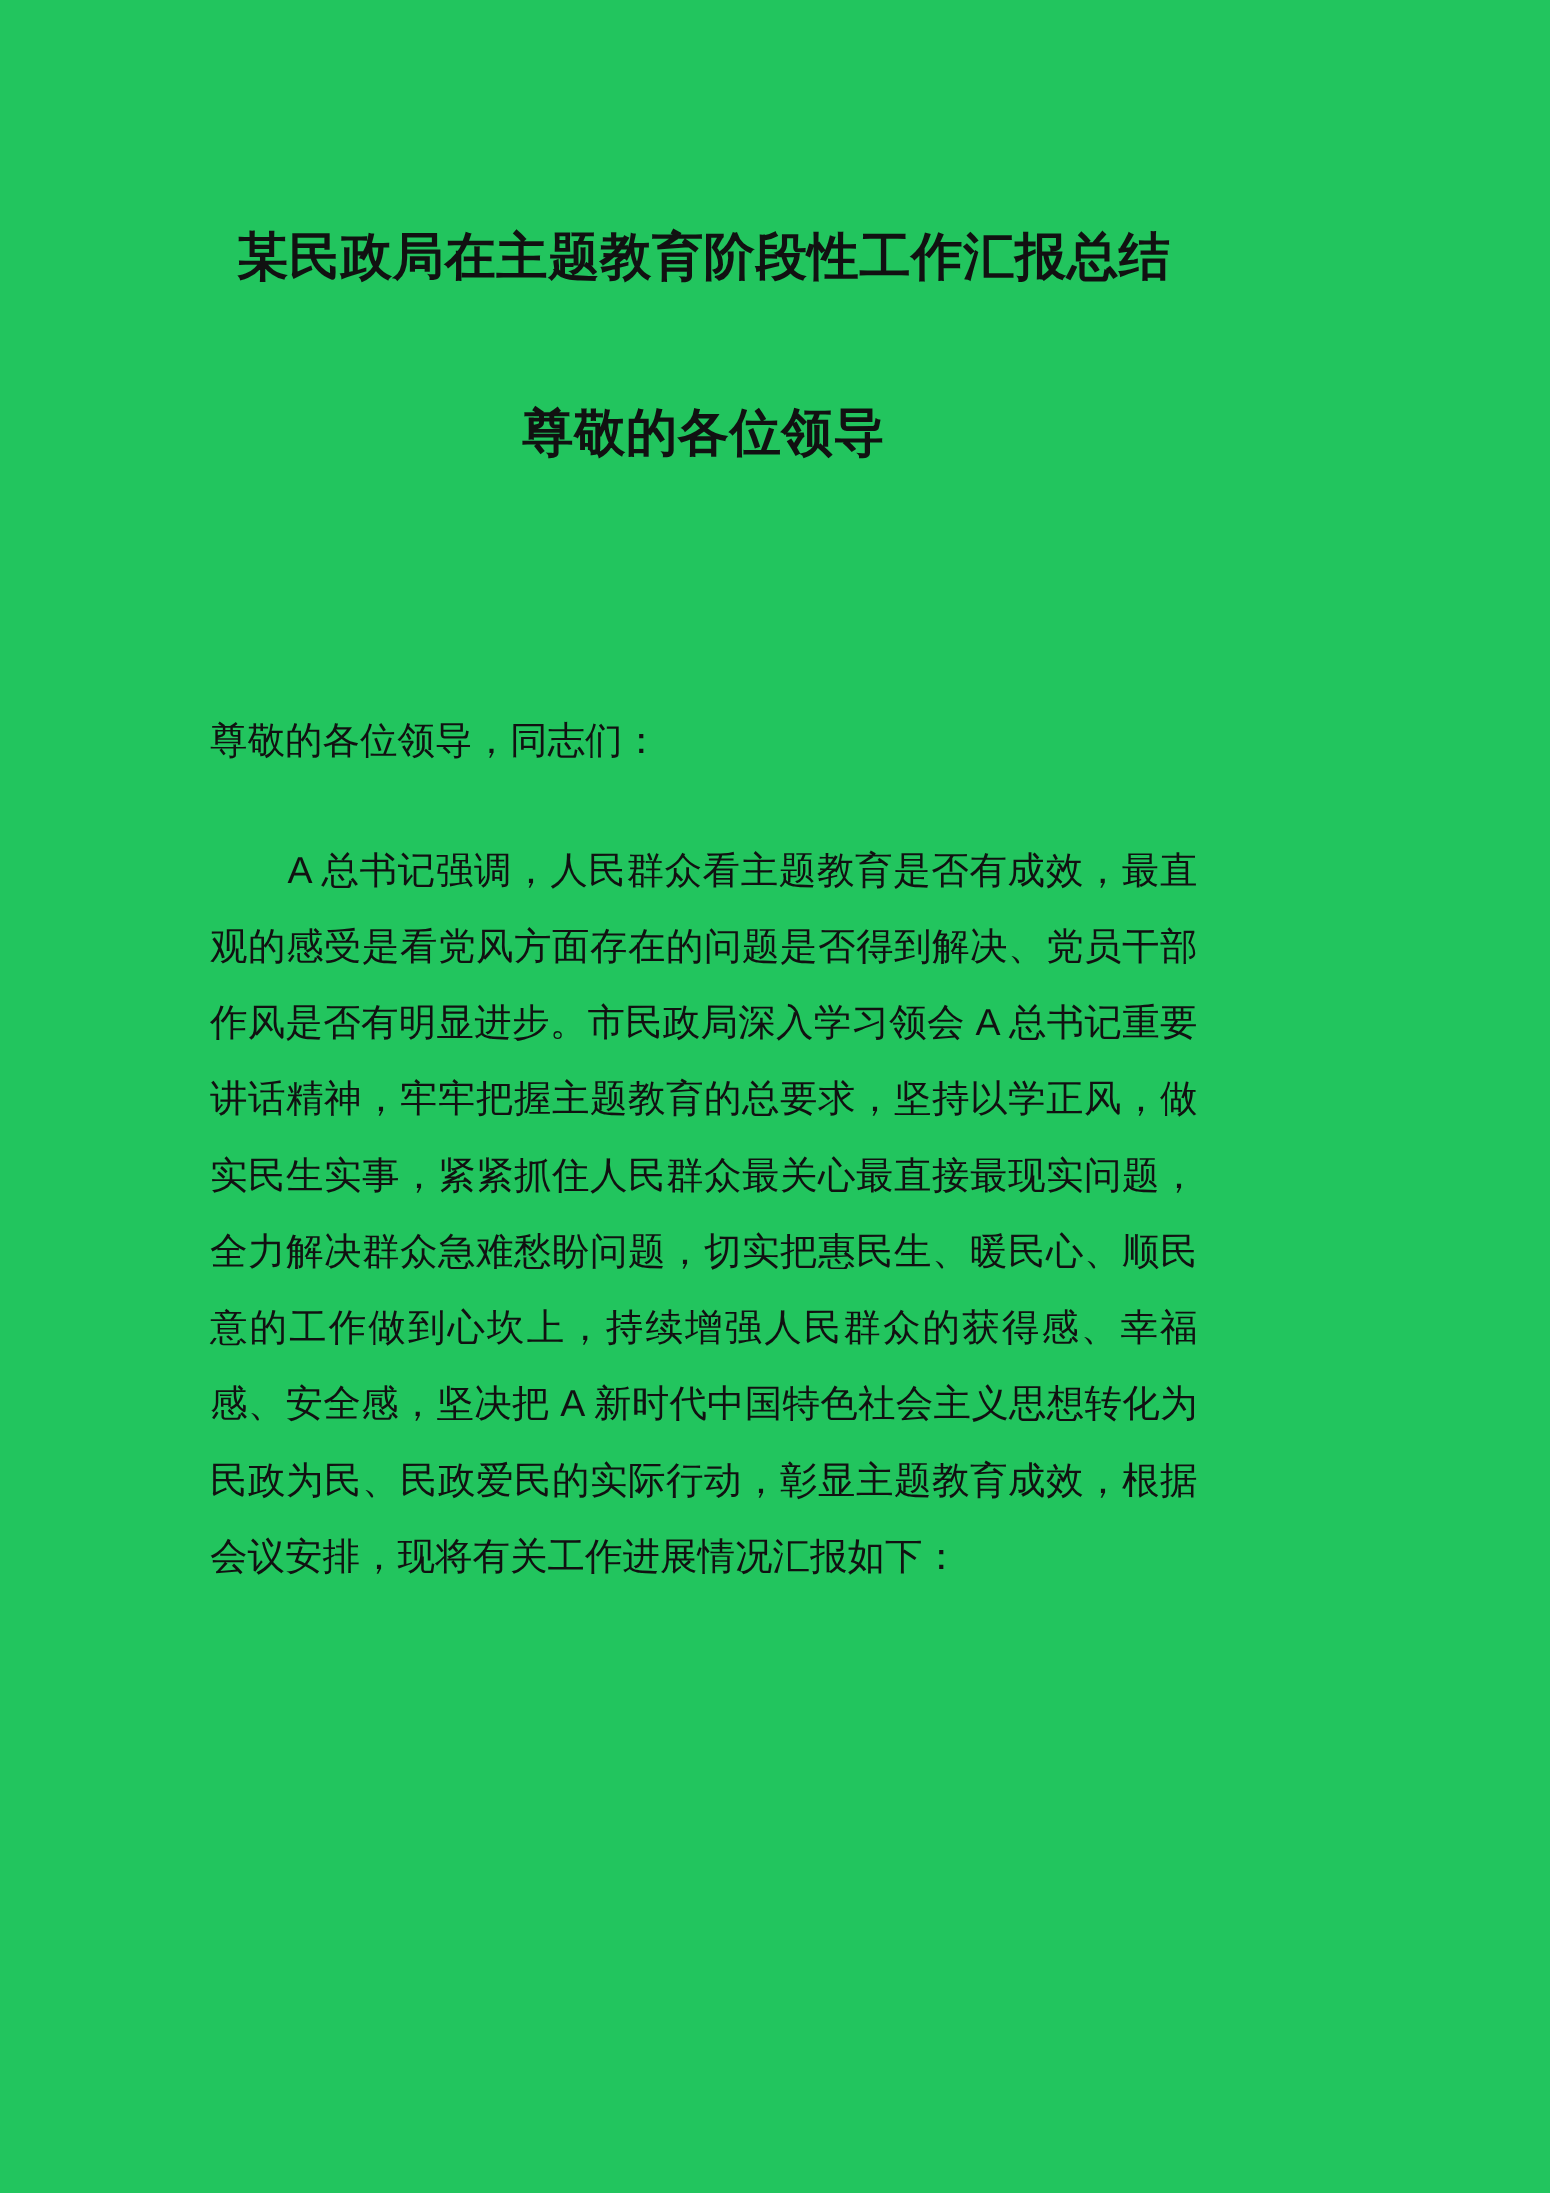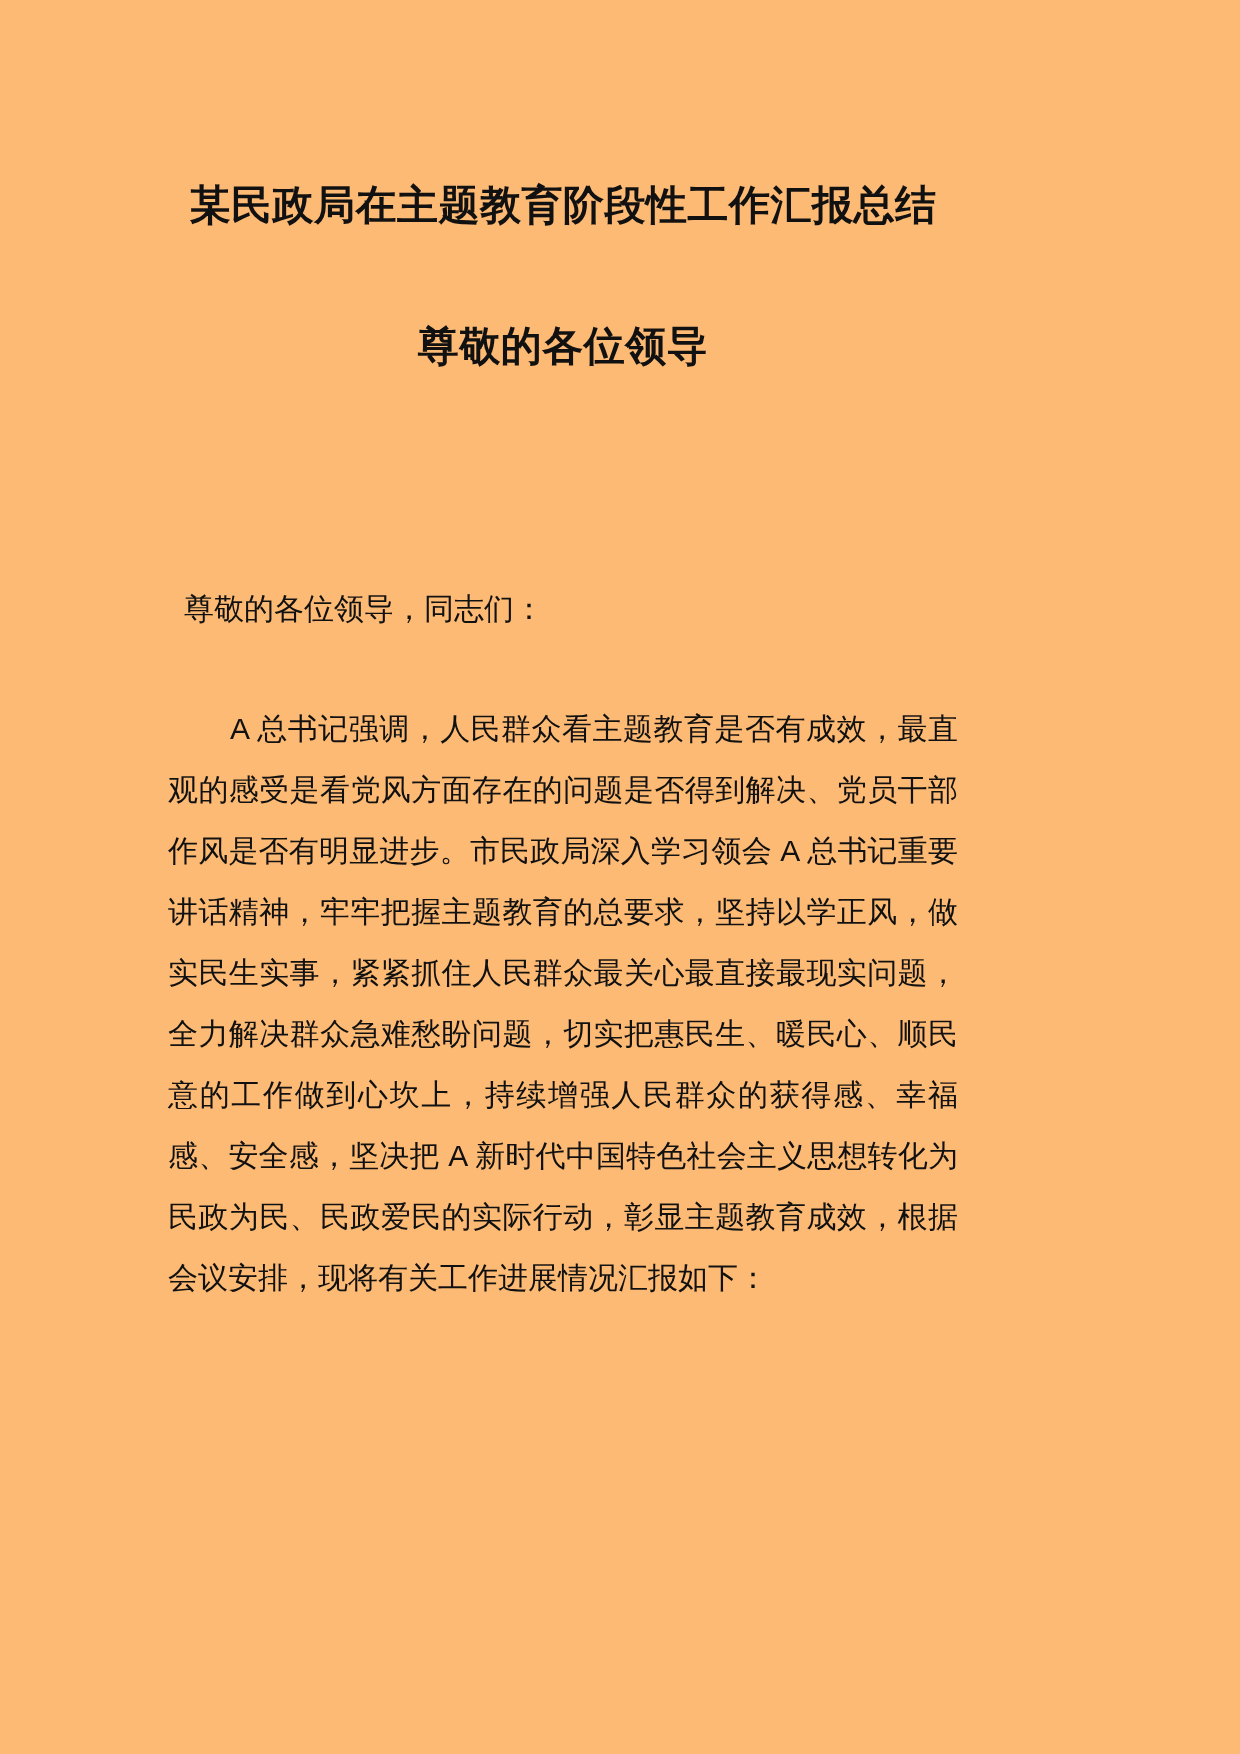--- a/index.html
+++ b/index.html
@@ -9,21 +9,21 @@
   }
   body {
     font-family: "Liberation Sans", "DejaVu Sans", sans-serif;
     color: #000000;
   }
   .page {
     position: relative;
     width: 1240px;
     height: 1754px;
     margin: 0 auto;
-    background: #fdba74;
+    background: #22c55e;
     overflow: hidden;
     box-sizing: border-box;
     padding: 0;
   }
   .content {
     position: absolute;
     left: 168px;
     top: 0;
     width: 790px;
   }
@@ -35,21 +35,21 @@
     line-height: 141px;
     text-align: center;
     letter-spacing: 0.5px;
     color: #111111;
     white-space: nowrap;
   }
   .title-line-1 {
     padding-top: 135px;
   }
   .salutation {
-    margin: 16px;
+    margin: 0;
     padding-top: 145px;
     font-size: 30px;
     line-height: 62px;
     color: #111111;
     text-align: left;
   }
   .body-paragraph {
     margin: 0;
     font-size: 30px;
     line-height: 61px;

